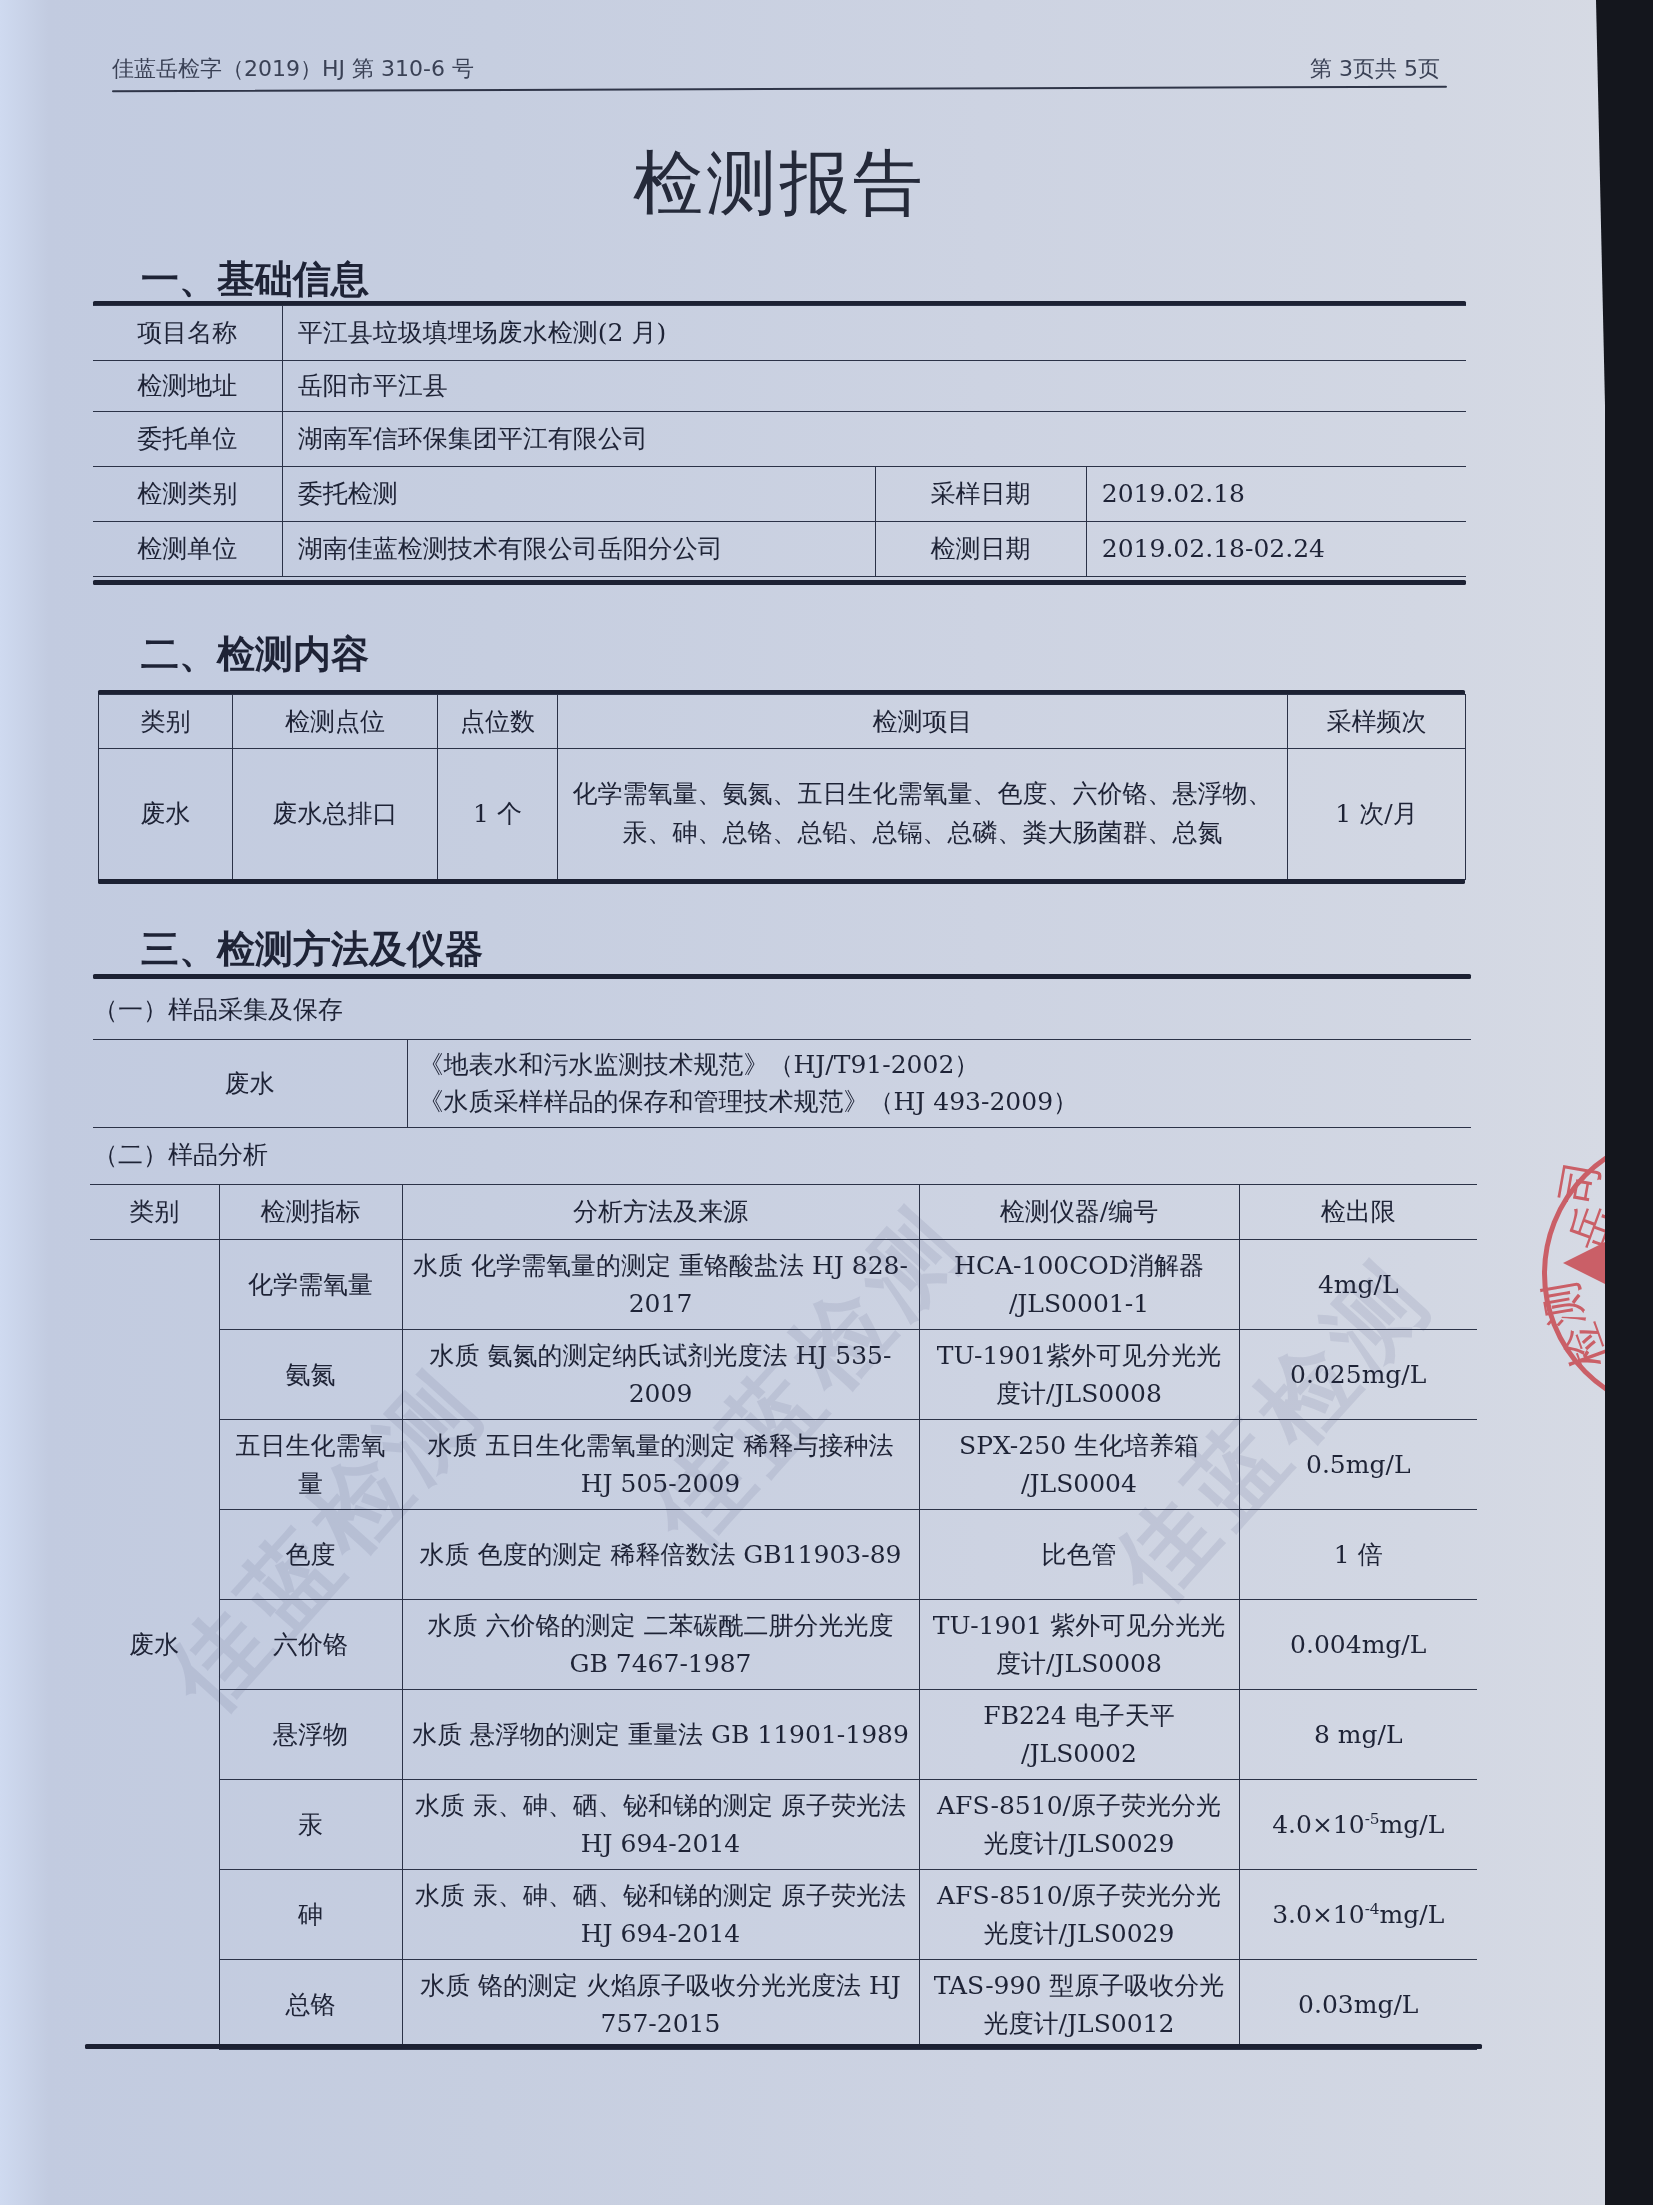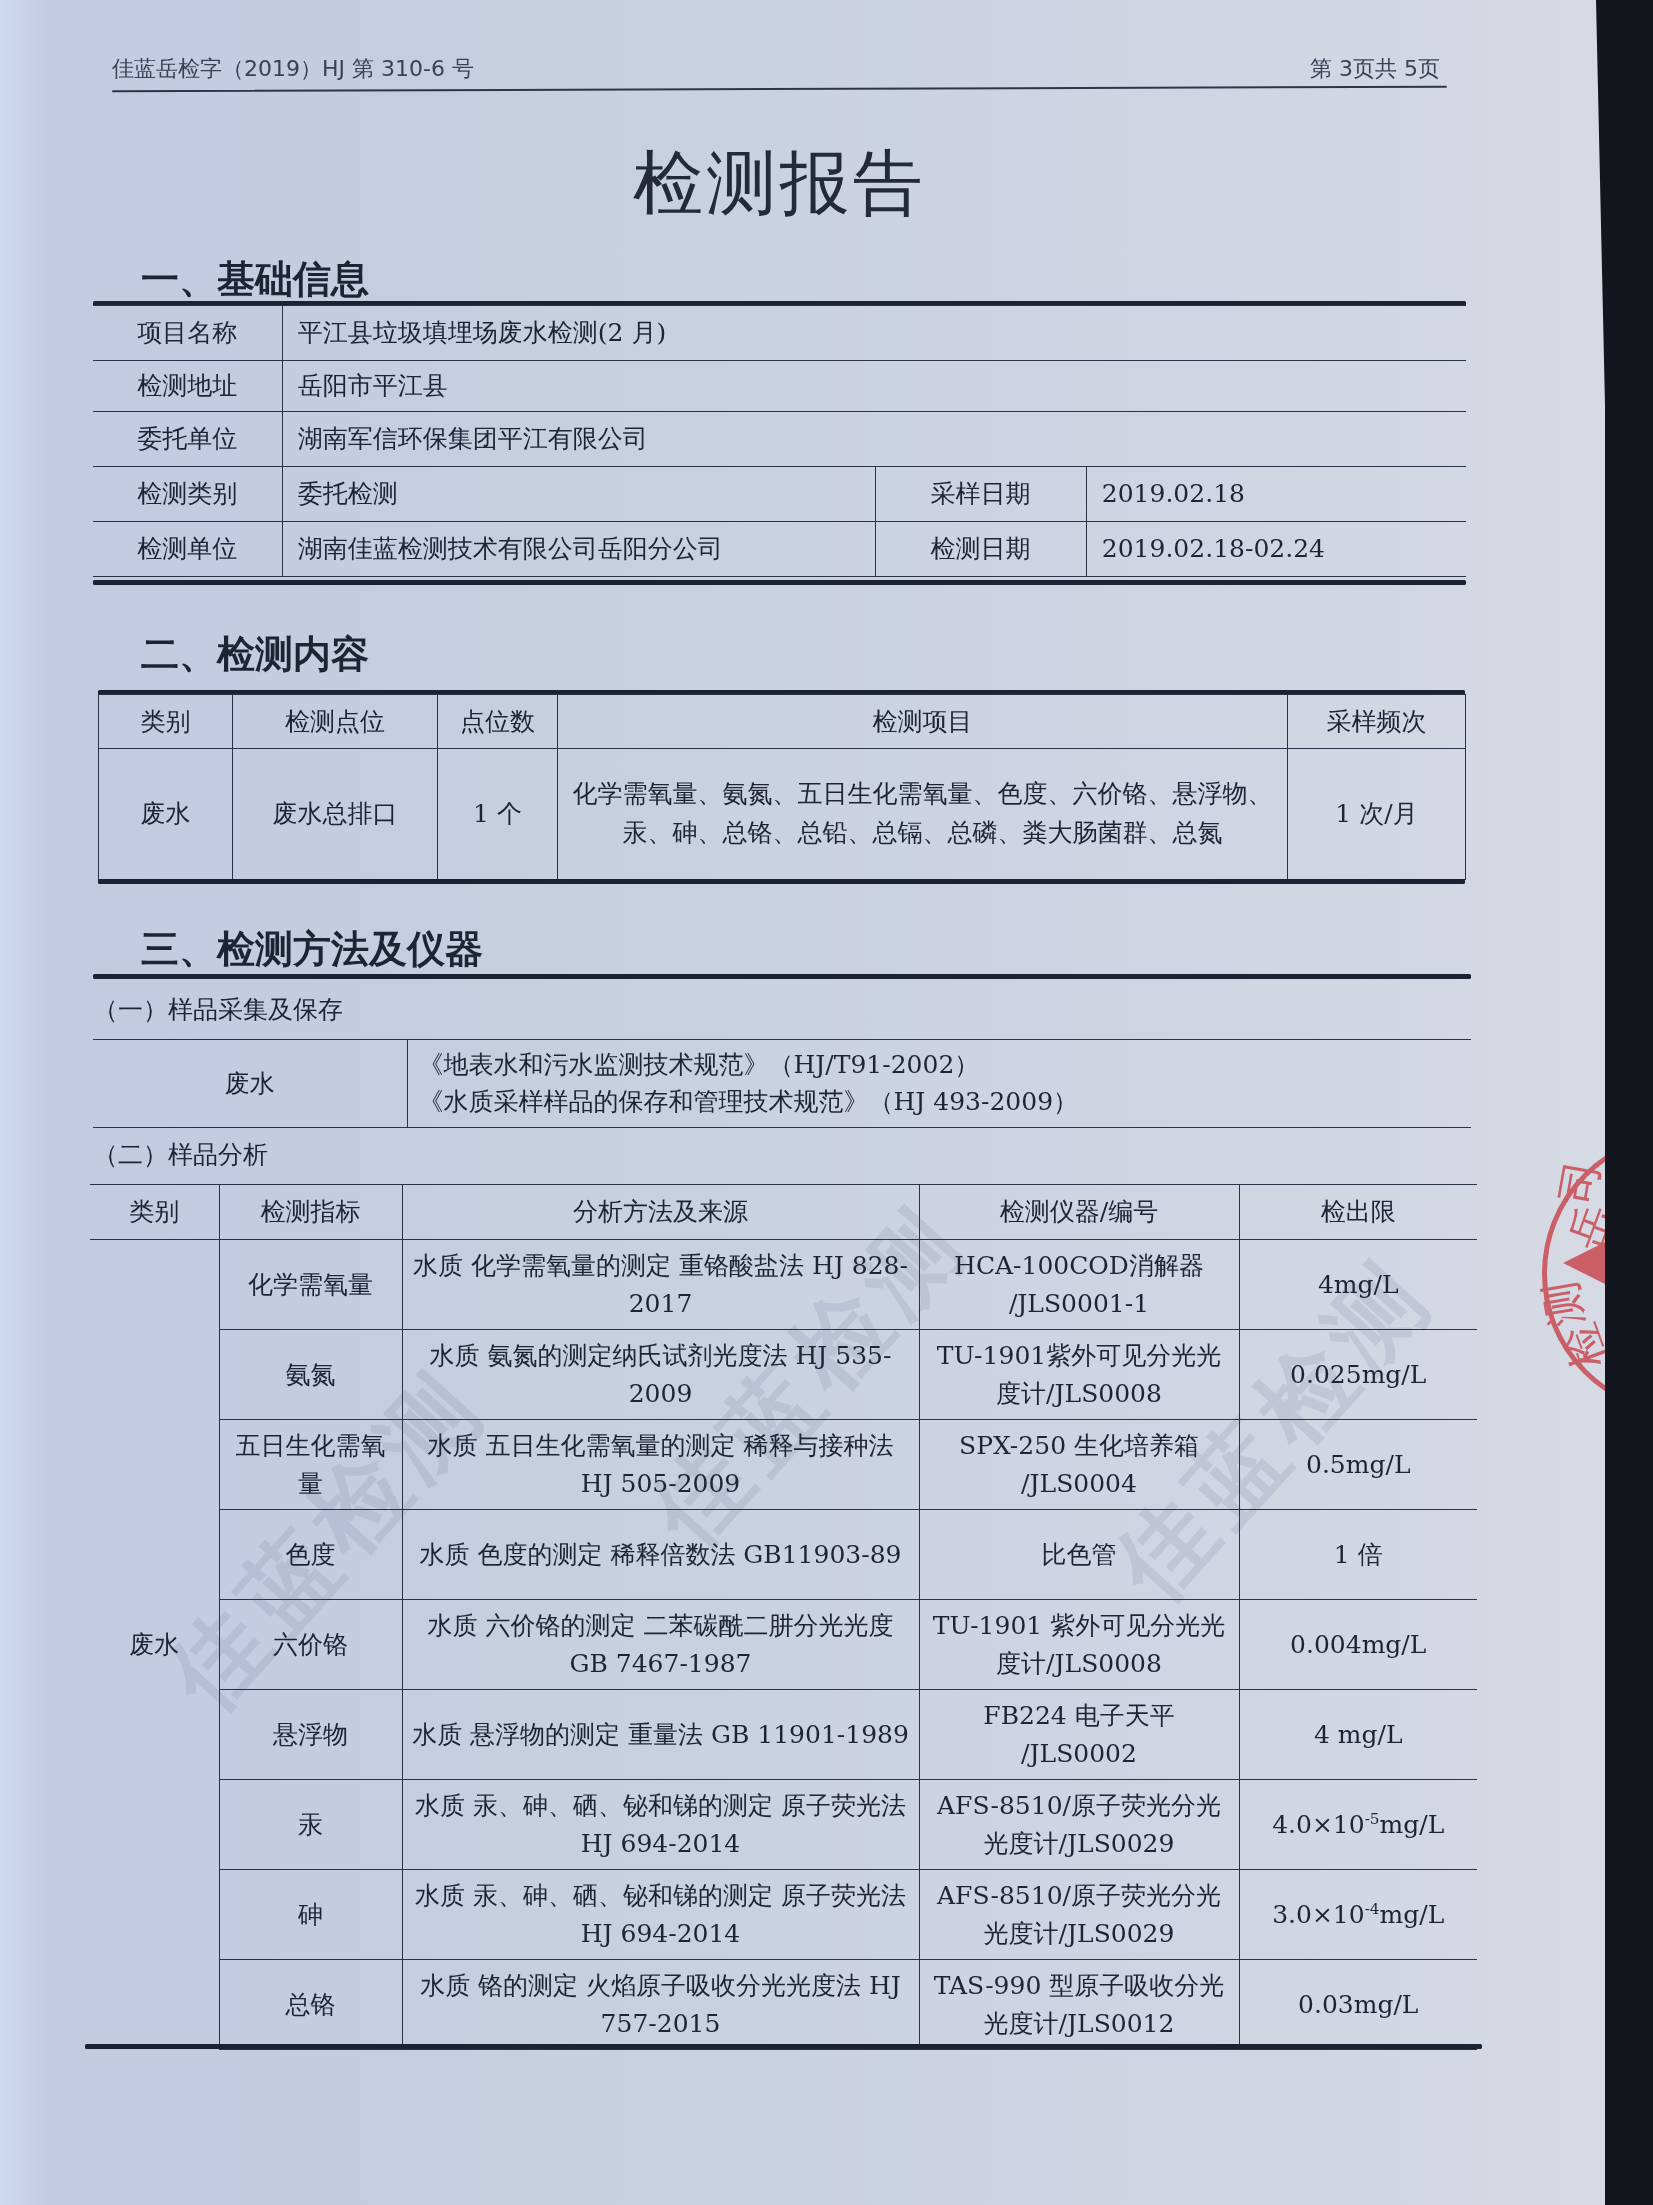--- a/index.html
+++ b/index.html
@@ -194,21 +194,21 @@
     <tr style="height:90px">
       <td>六价铬</td>
       <td>水质 六价铬的测定 二苯碳酰二肼分光光度 GB 7467-1987</td>
       <td>TU-1901 紫外可见分光光度计/JLS0008</td>
       <td>0.004mg/L</td>
     </tr>
     <tr style="height:90px">
       <td>悬浮物</td>
       <td>水质 悬浮物的测定 重量法 GB 11901-1989</td>
       <td>FB224 电子天平 /JLS0002</td>
-      <td>4 mg/L</td>
+      <td>8 mg/L</td>
     </tr>
     <tr style="height:90px">
       <td>汞</td>
       <td>水质 汞、砷、硒、铋和锑的测定 原子荧光法 HJ 694-2014</td>
       <td>AFS-8510/原子荧光分光光度计/JLS0029</td>
       <td><span>4.0×10</span><sup>-5</sup><span>mg/L</span></td>
     </tr>
     <tr style="height:90px">
       <td>砷</td>
       <td>水质 汞、砷、硒、铋和锑的测定 原子荧光法 HJ 694-2014</td>

